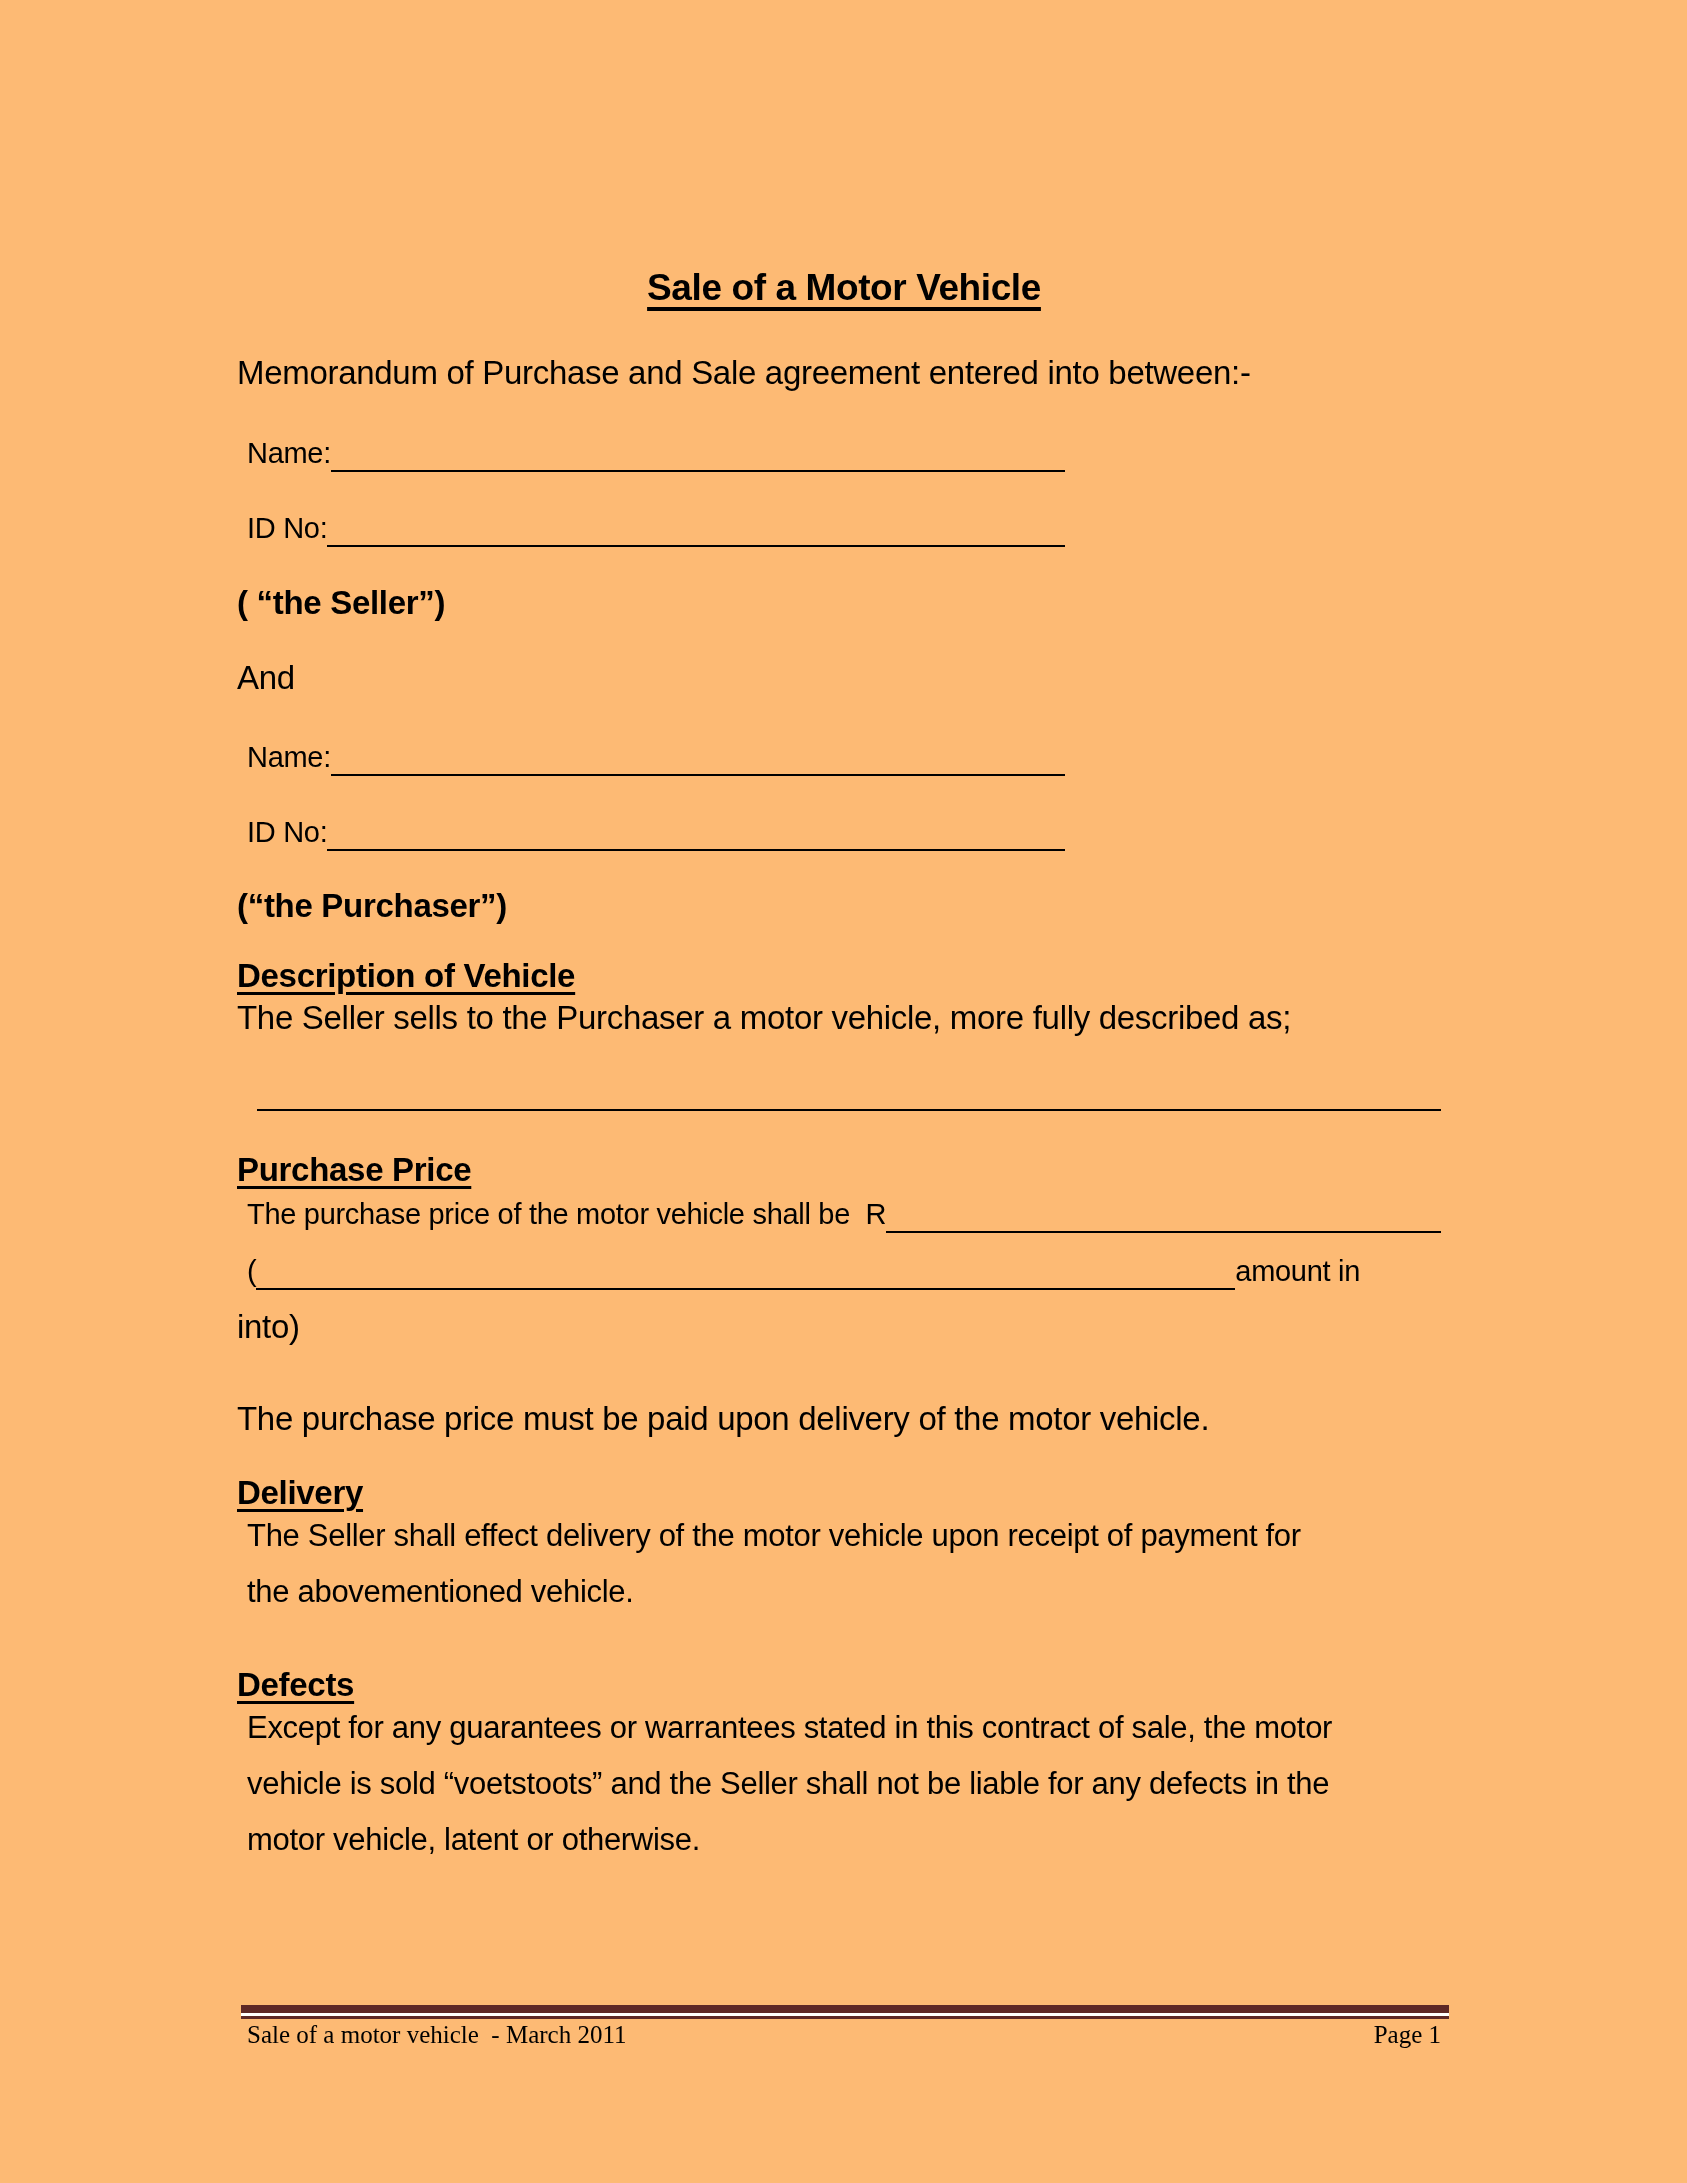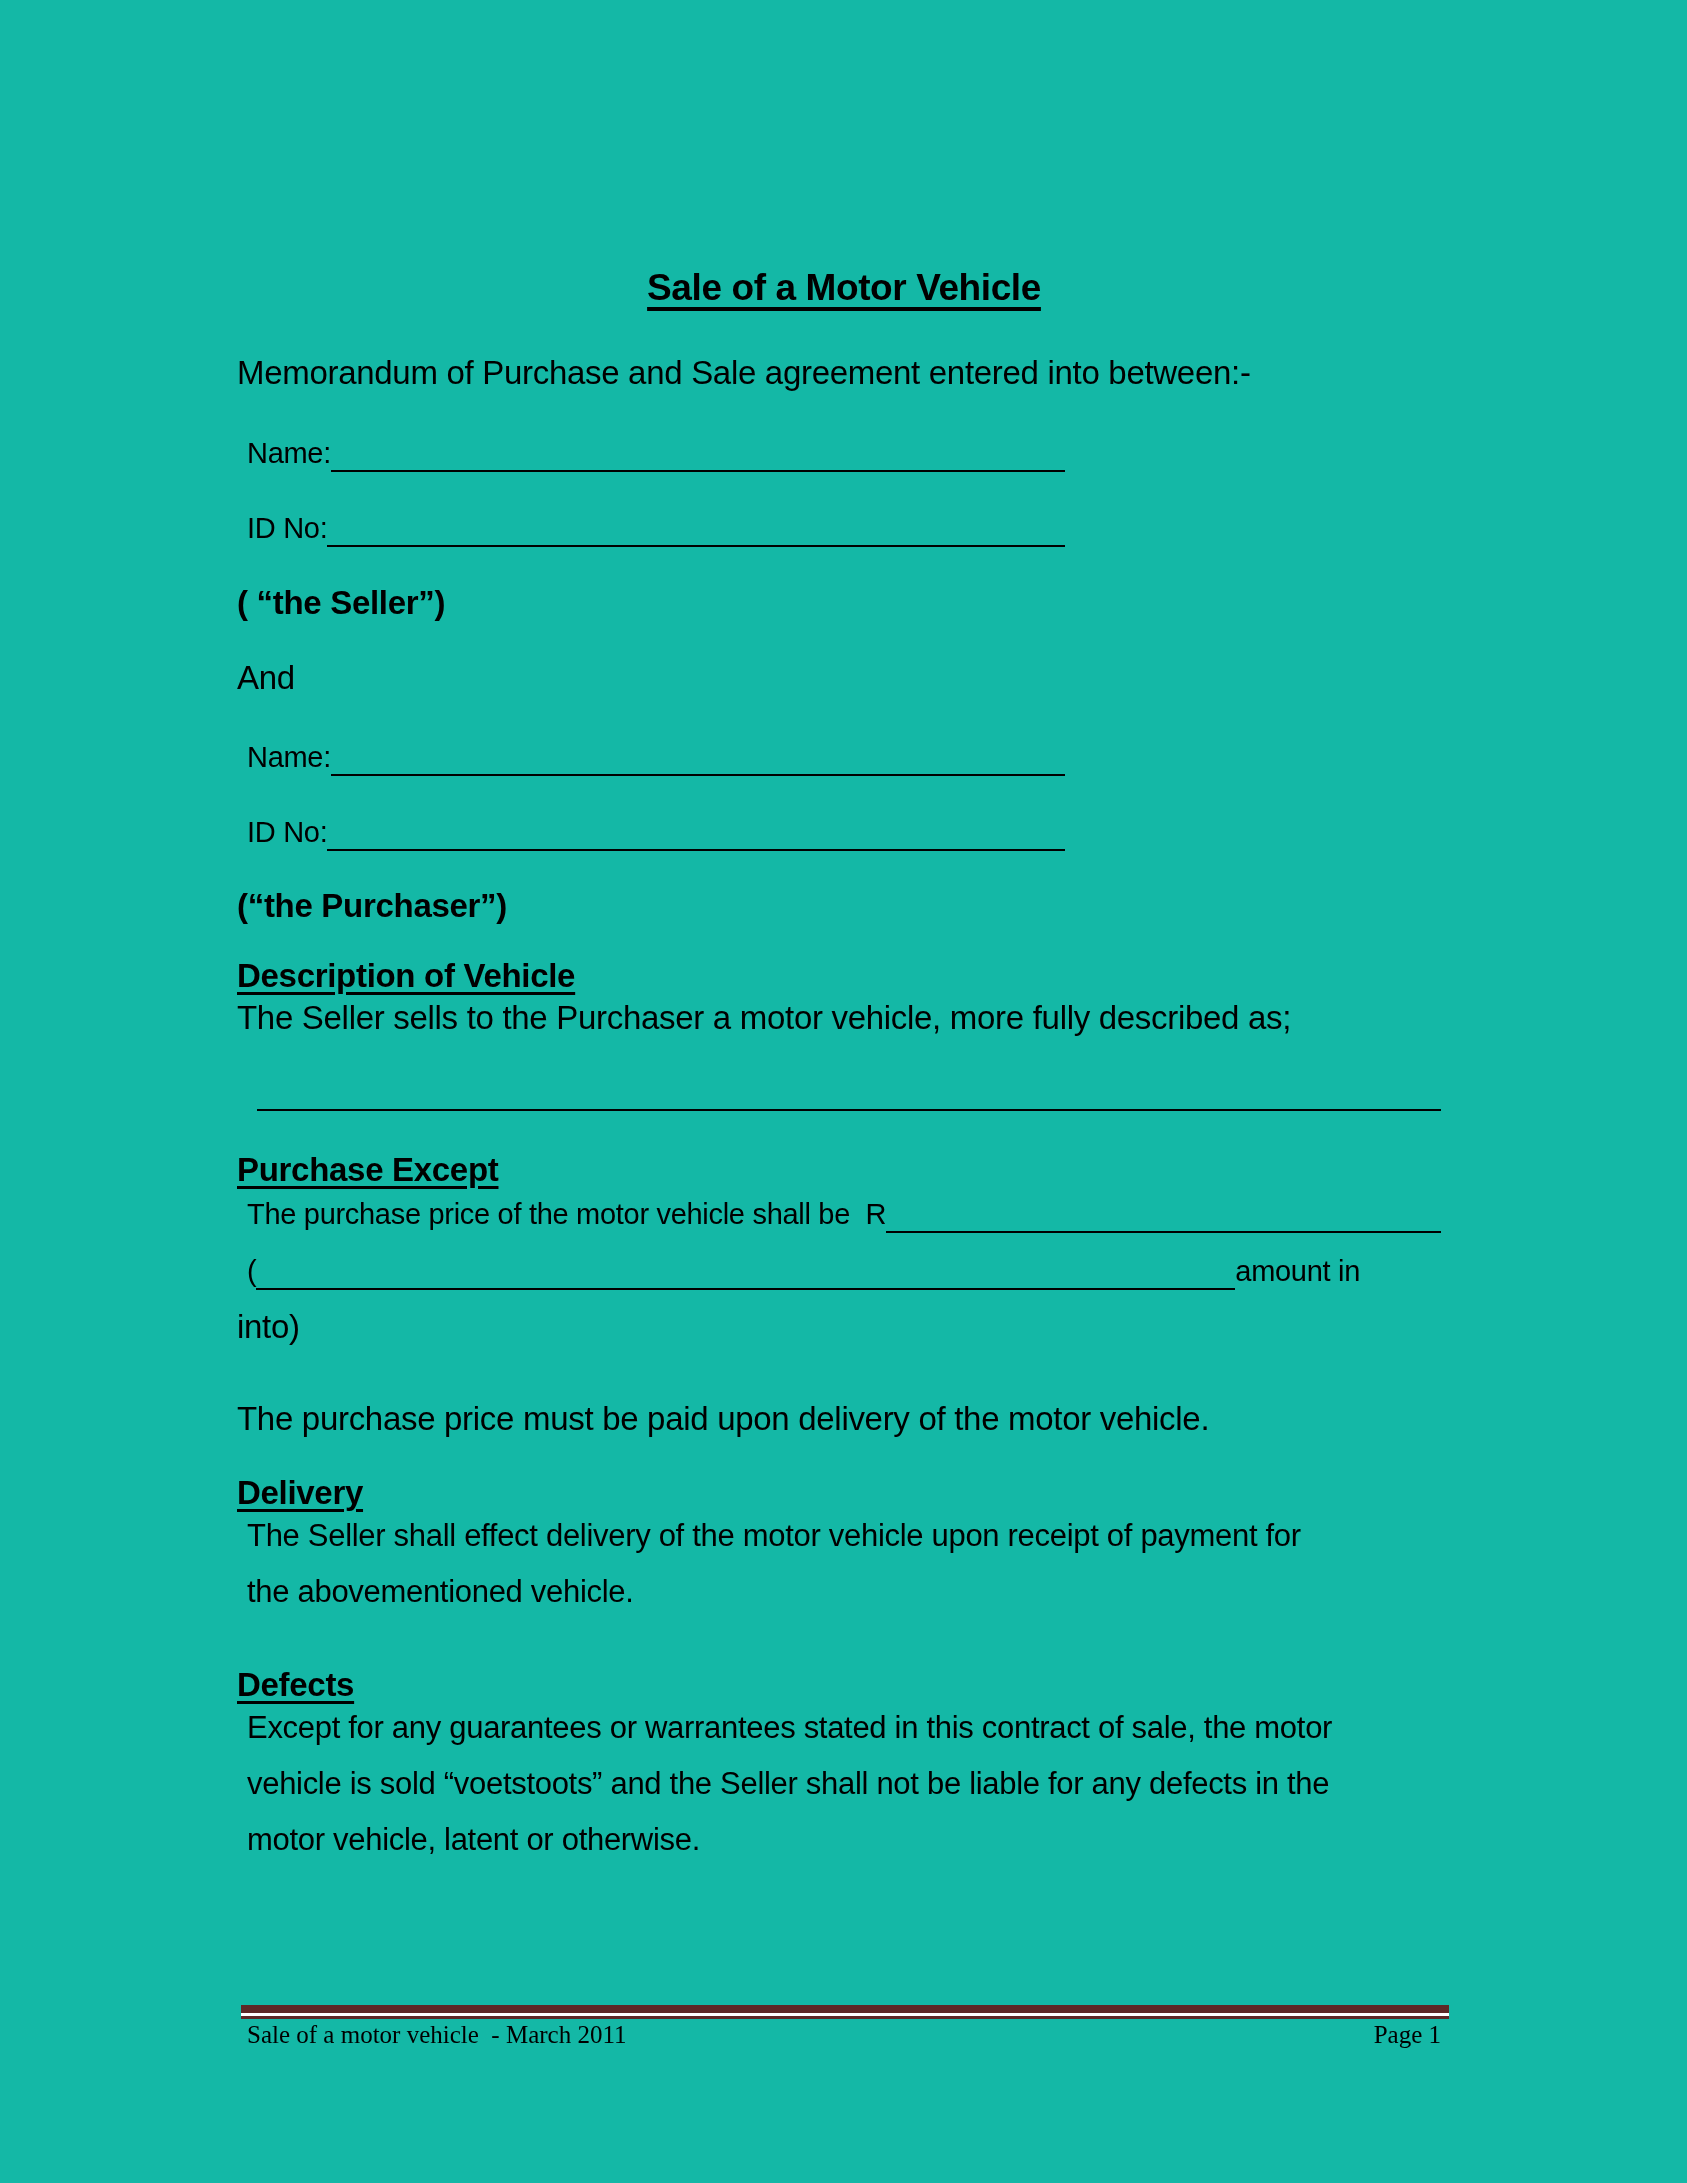--- a/index.html
+++ b/index.html
@@ -1,20 +1,20 @@
 <!DOCTYPE html>
 <html style="font-size:14px"><head>
 <meta charset="utf-8">
 <style>
   html, body { margin: 0; padding: 0; background: #ffffff; }
   .page {
     position: relative;
     width: 1687px;
     height: 2184px;
-    background: #14b8a6;
+    background: #fdba74;
     font-family: "Liberation Sans", sans-serif;
     color: #000000;
     overflow: hidden;
   }
   .abs { position: absolute; }
   .line {
     left: 237px;
     width: 1194px;
     font-size: 33px;
     line-height: 38px;
@@ -112,21 +112,21 @@
   <div class="abs line bold" style="top:887px">(“the Purchaser”)</div>
 
   <div class="abs line heading" style="top:957px">Description of Vehicle</div>
 
   <div class="abs line" style="top:999px">The Seller sells to the Purchaser a motor vehicle, more fully described as;</div>
 
   <div class="abs fieldrow" style="top:1073px; left:257px; width:1184px">
     <span class="blank"></span>
   </div>
 
-  <div class="abs line heading" style="top:1151px">Purchase Except</div>
+  <div class="abs line heading" style="top:1151px">Purchase Price</div>
 
   <div class="abs fieldrow" style="top:1195px; width:1194px">
     <span class="lbl pre">The purchase price of the motor vehicle shall be  R</span>
     <span class="blank"></span>
   </div>
 
   <div class="abs fieldrow" style="top:1252px; width:1113px">
     <span class="lbl">(</span>
     <span class="blank"></span>
     <span class="lbl">amount in</span>

